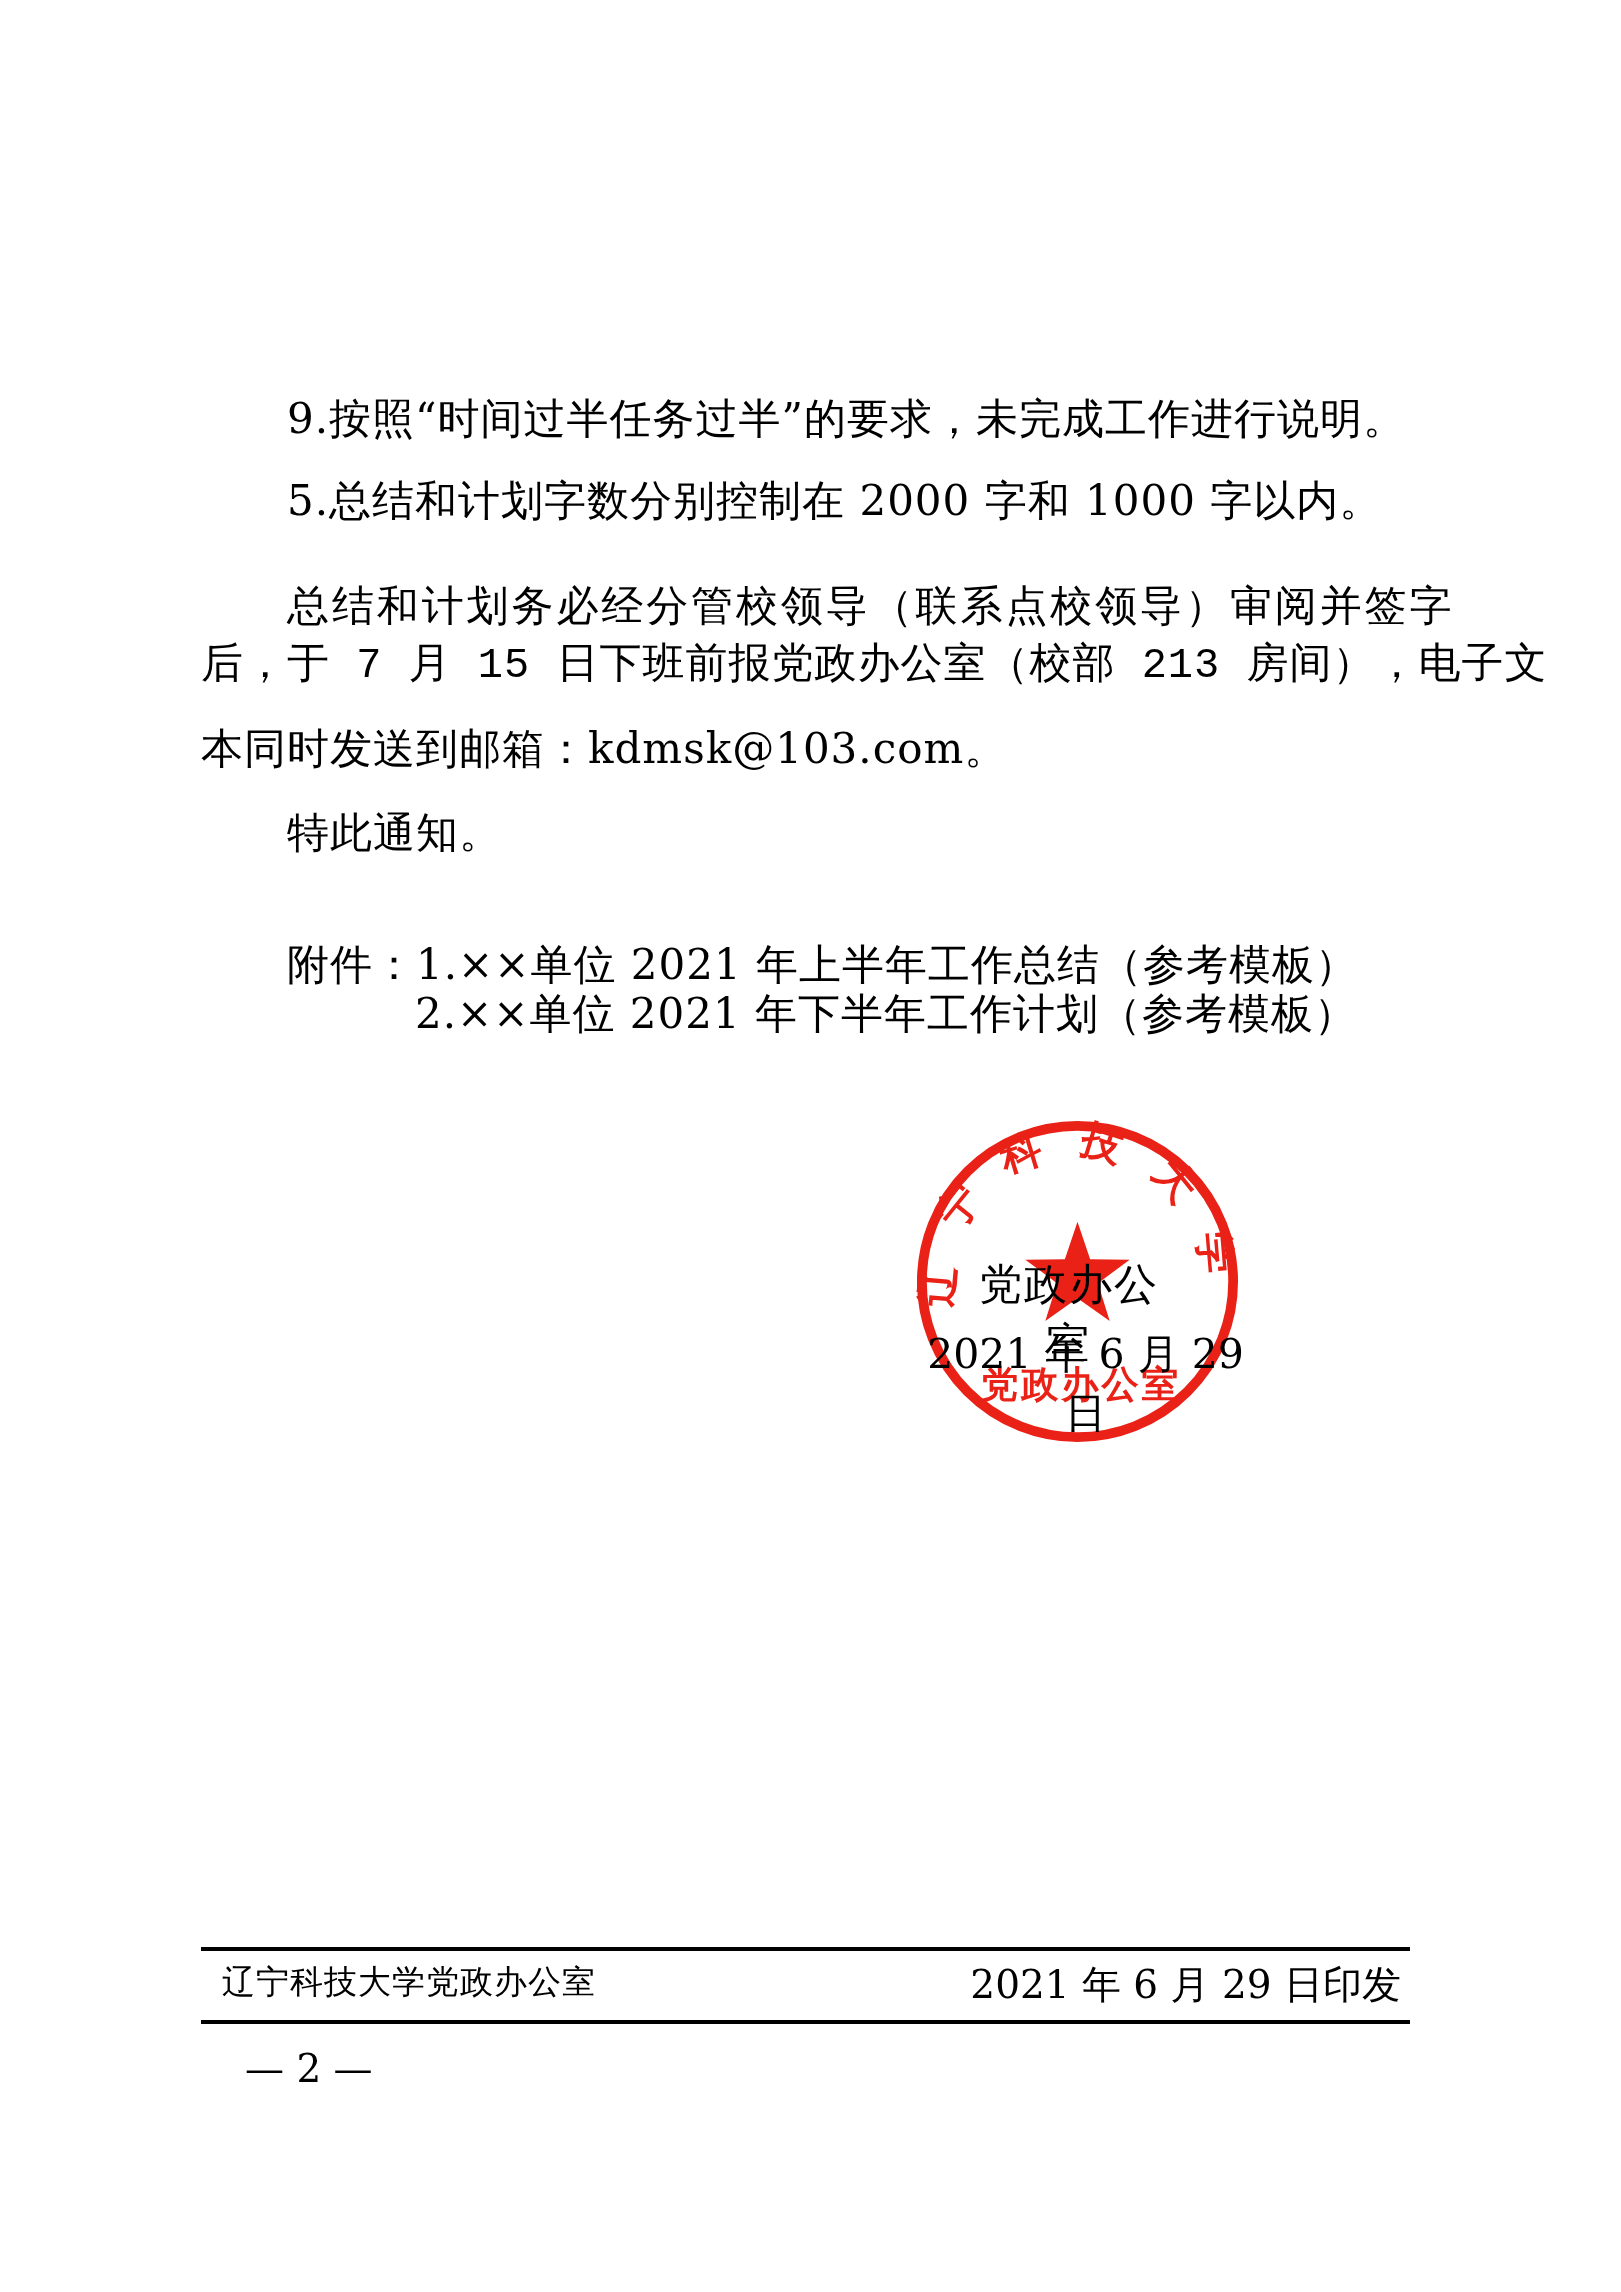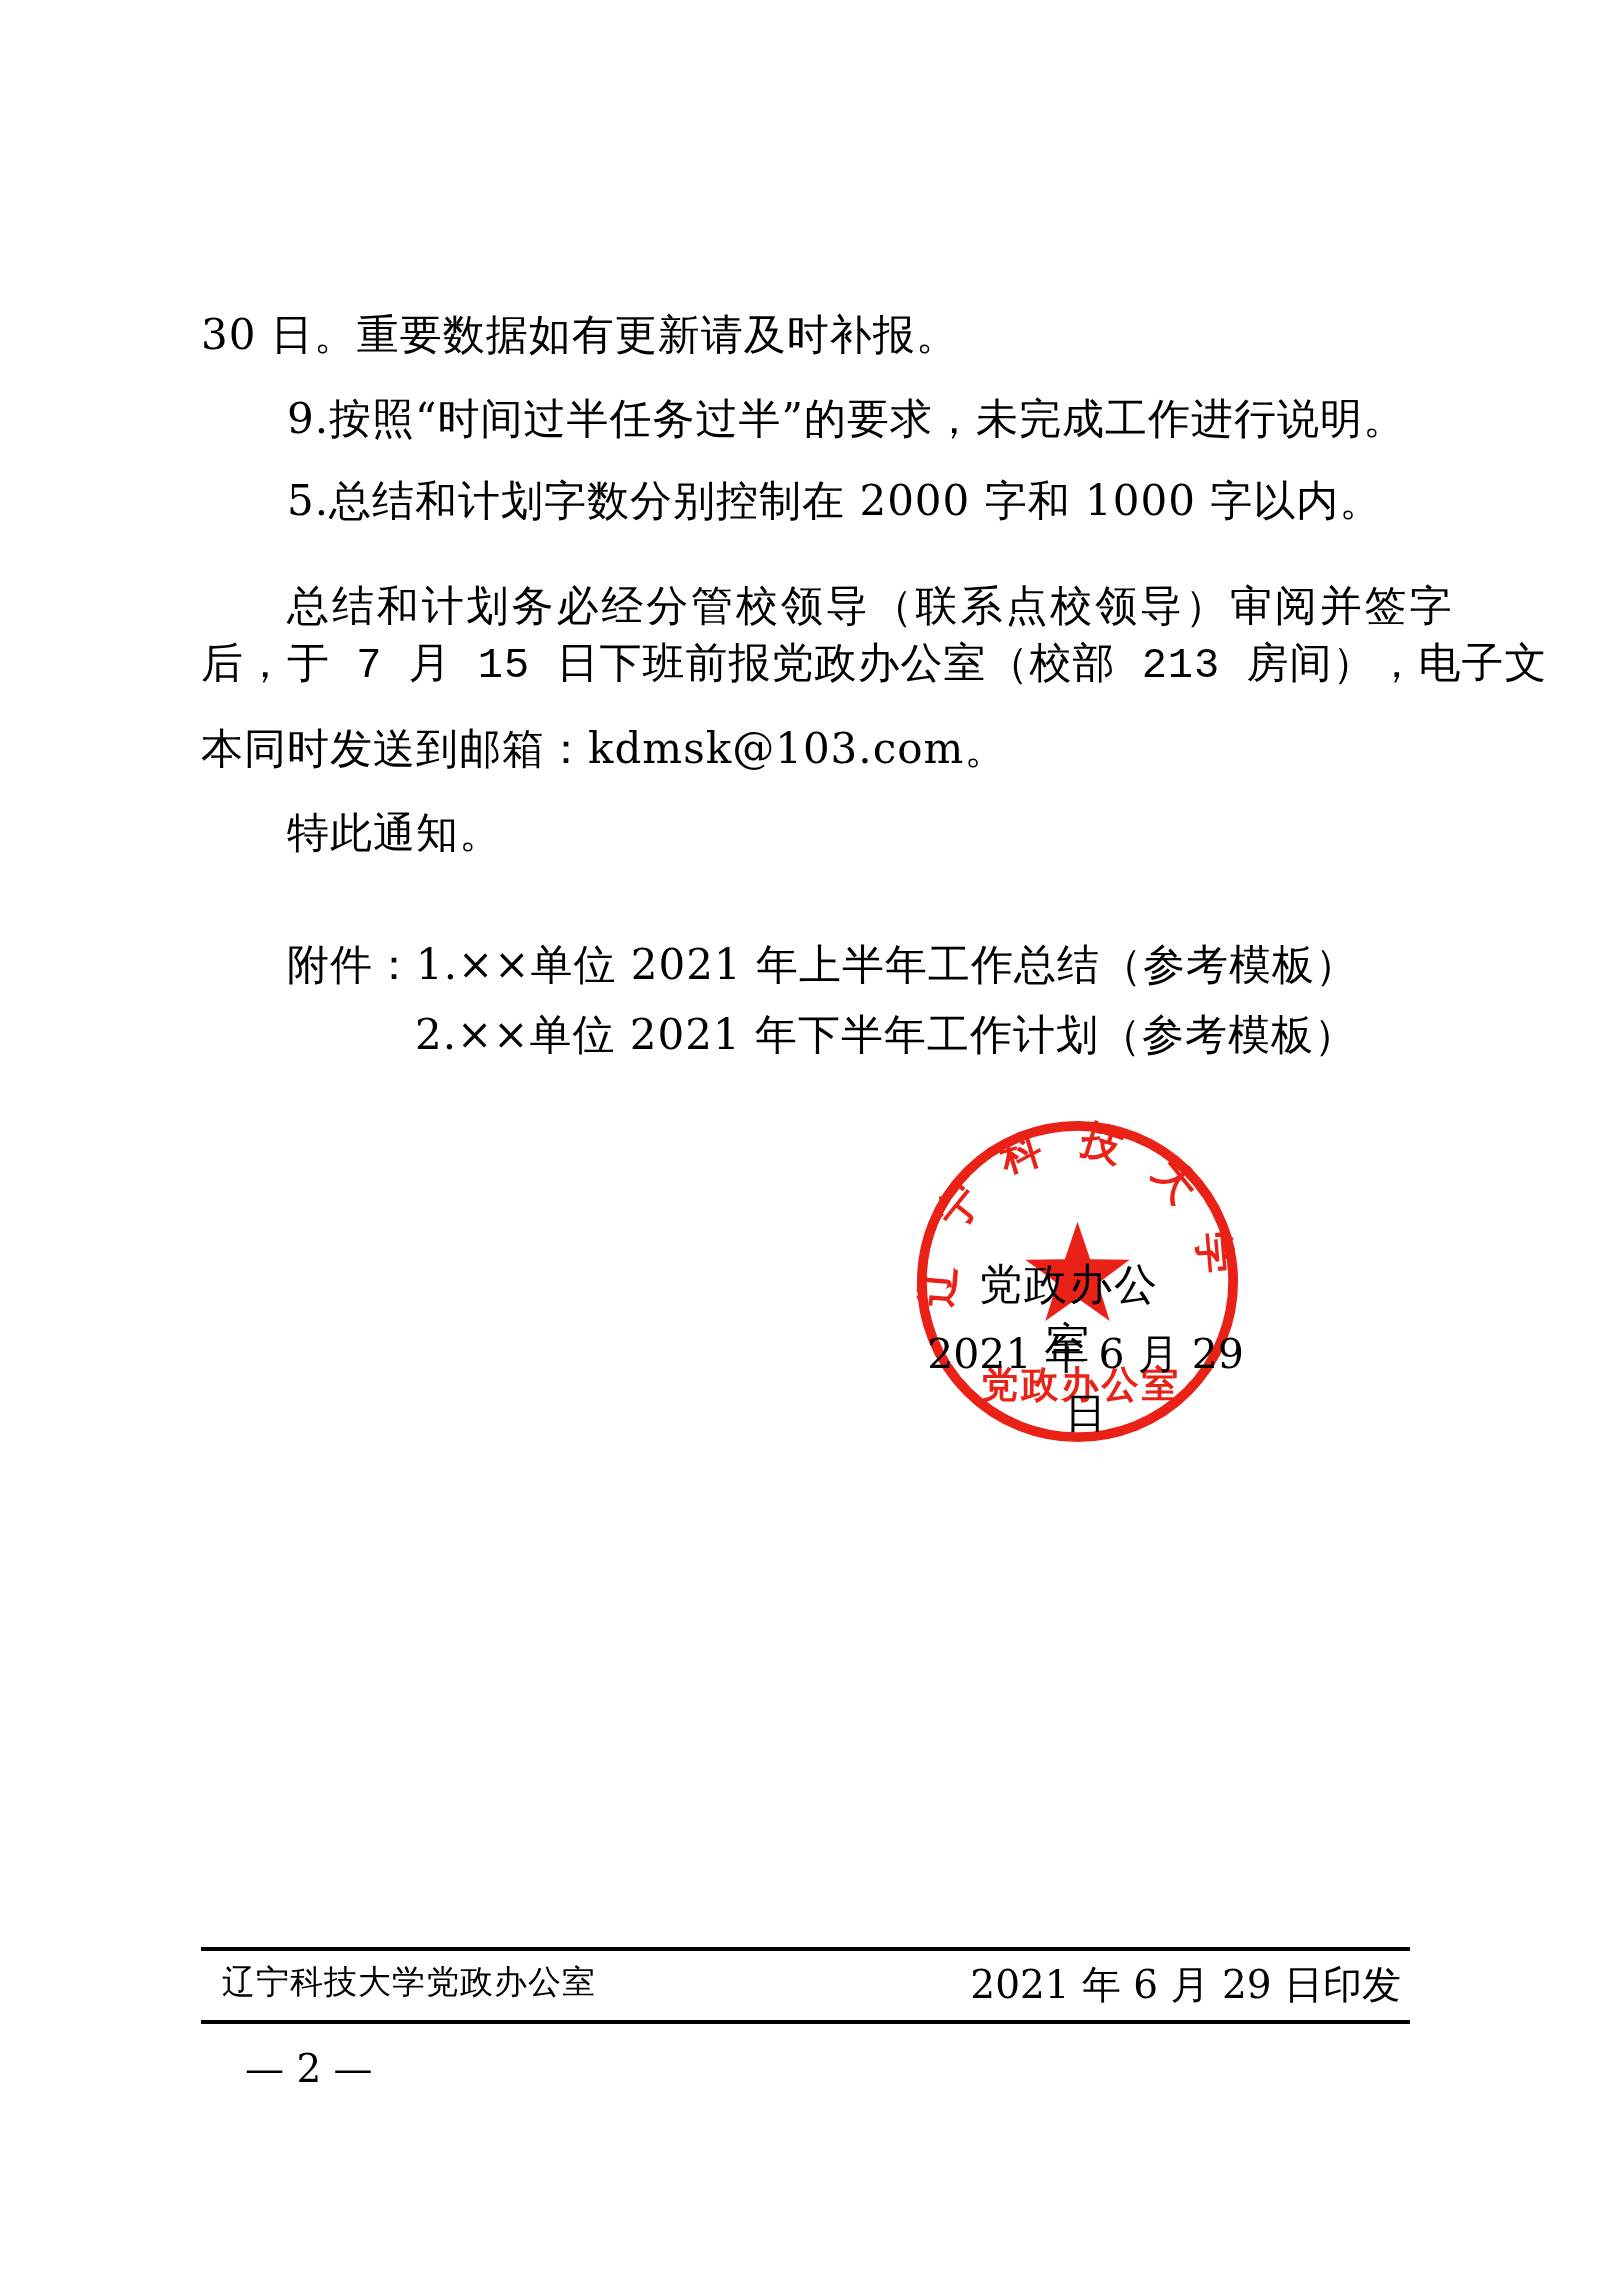--- a/index.html
+++ b/index.html
@@ -26,21 +26,21 @@
   }
   
   .l1 { left: 201px; top: 305px; }
   .l2 { left: 287px; top: 389px; }
   .l3 { left: 287px; top: 471px; text-align: right; }
   .l4 { left: 287px; top: 576px; letter-spacing: 2.9px; }
   .l5 { left: 201px; top: 637px; font-family: Liberation Mono, monospace; }
   .l6 { left: 201px; top: 719px; }
   .l7 { left: 287px; top: 803px; }
   .l8 { left: 287px; top: 918px; margin-top: 17px; }
-  .l9 { left: 415px; top: 1005px; }
+  .l9 { left: 415px; top: 984px; }
 
   
   .sign-office {
     position: absolute;
     left: 961px; top: 1255px; width: 216px;
     text-align: center;
     font-size: 43px; line-height: 59px; letter-spacing: 2px;
     z-index: 1;
   }
   .sign-date {
@@ -90,21 +90,20 @@
     left: 245px; top: 2041px;
     font-size: 39px; line-height: 55px;
     white-space: nowrap;
   }
 </style>
 </head>
 <body>
 
 <div class="page">
 
-  <div class="bodyline l1">30 日。重要数据如有更新请及时补报。</div>
   <div class="bodyline l2">9.按照“时间过半任务过半”的要求，未完成工作进行说明。</div>
   <div class="bodyline l3">5.总结和计划字数分别控制在 2000 字和 1000 字以内。</div>
   <div class="bodyline l4">总结和计划务必经分管校领导（联系点校领导）审阅并签字</div>
   <div class="bodyline l5">后，于 7 月 15 日下班前报党政办公室（校部 213 房间），电子文</div>
   <div class="bodyline l6">本同时发送到邮箱：kdmsk@103.com。</div>
   <div class="bodyline l7">特此通知。</div>
 
   <div class="bodyline l8">附件：1.××单位 2021 年上半年工作总结（参考模板）</div>
   <div class="bodyline l9">2.××单位 2021 年下半年工作计划（参考模板）</div>
 

